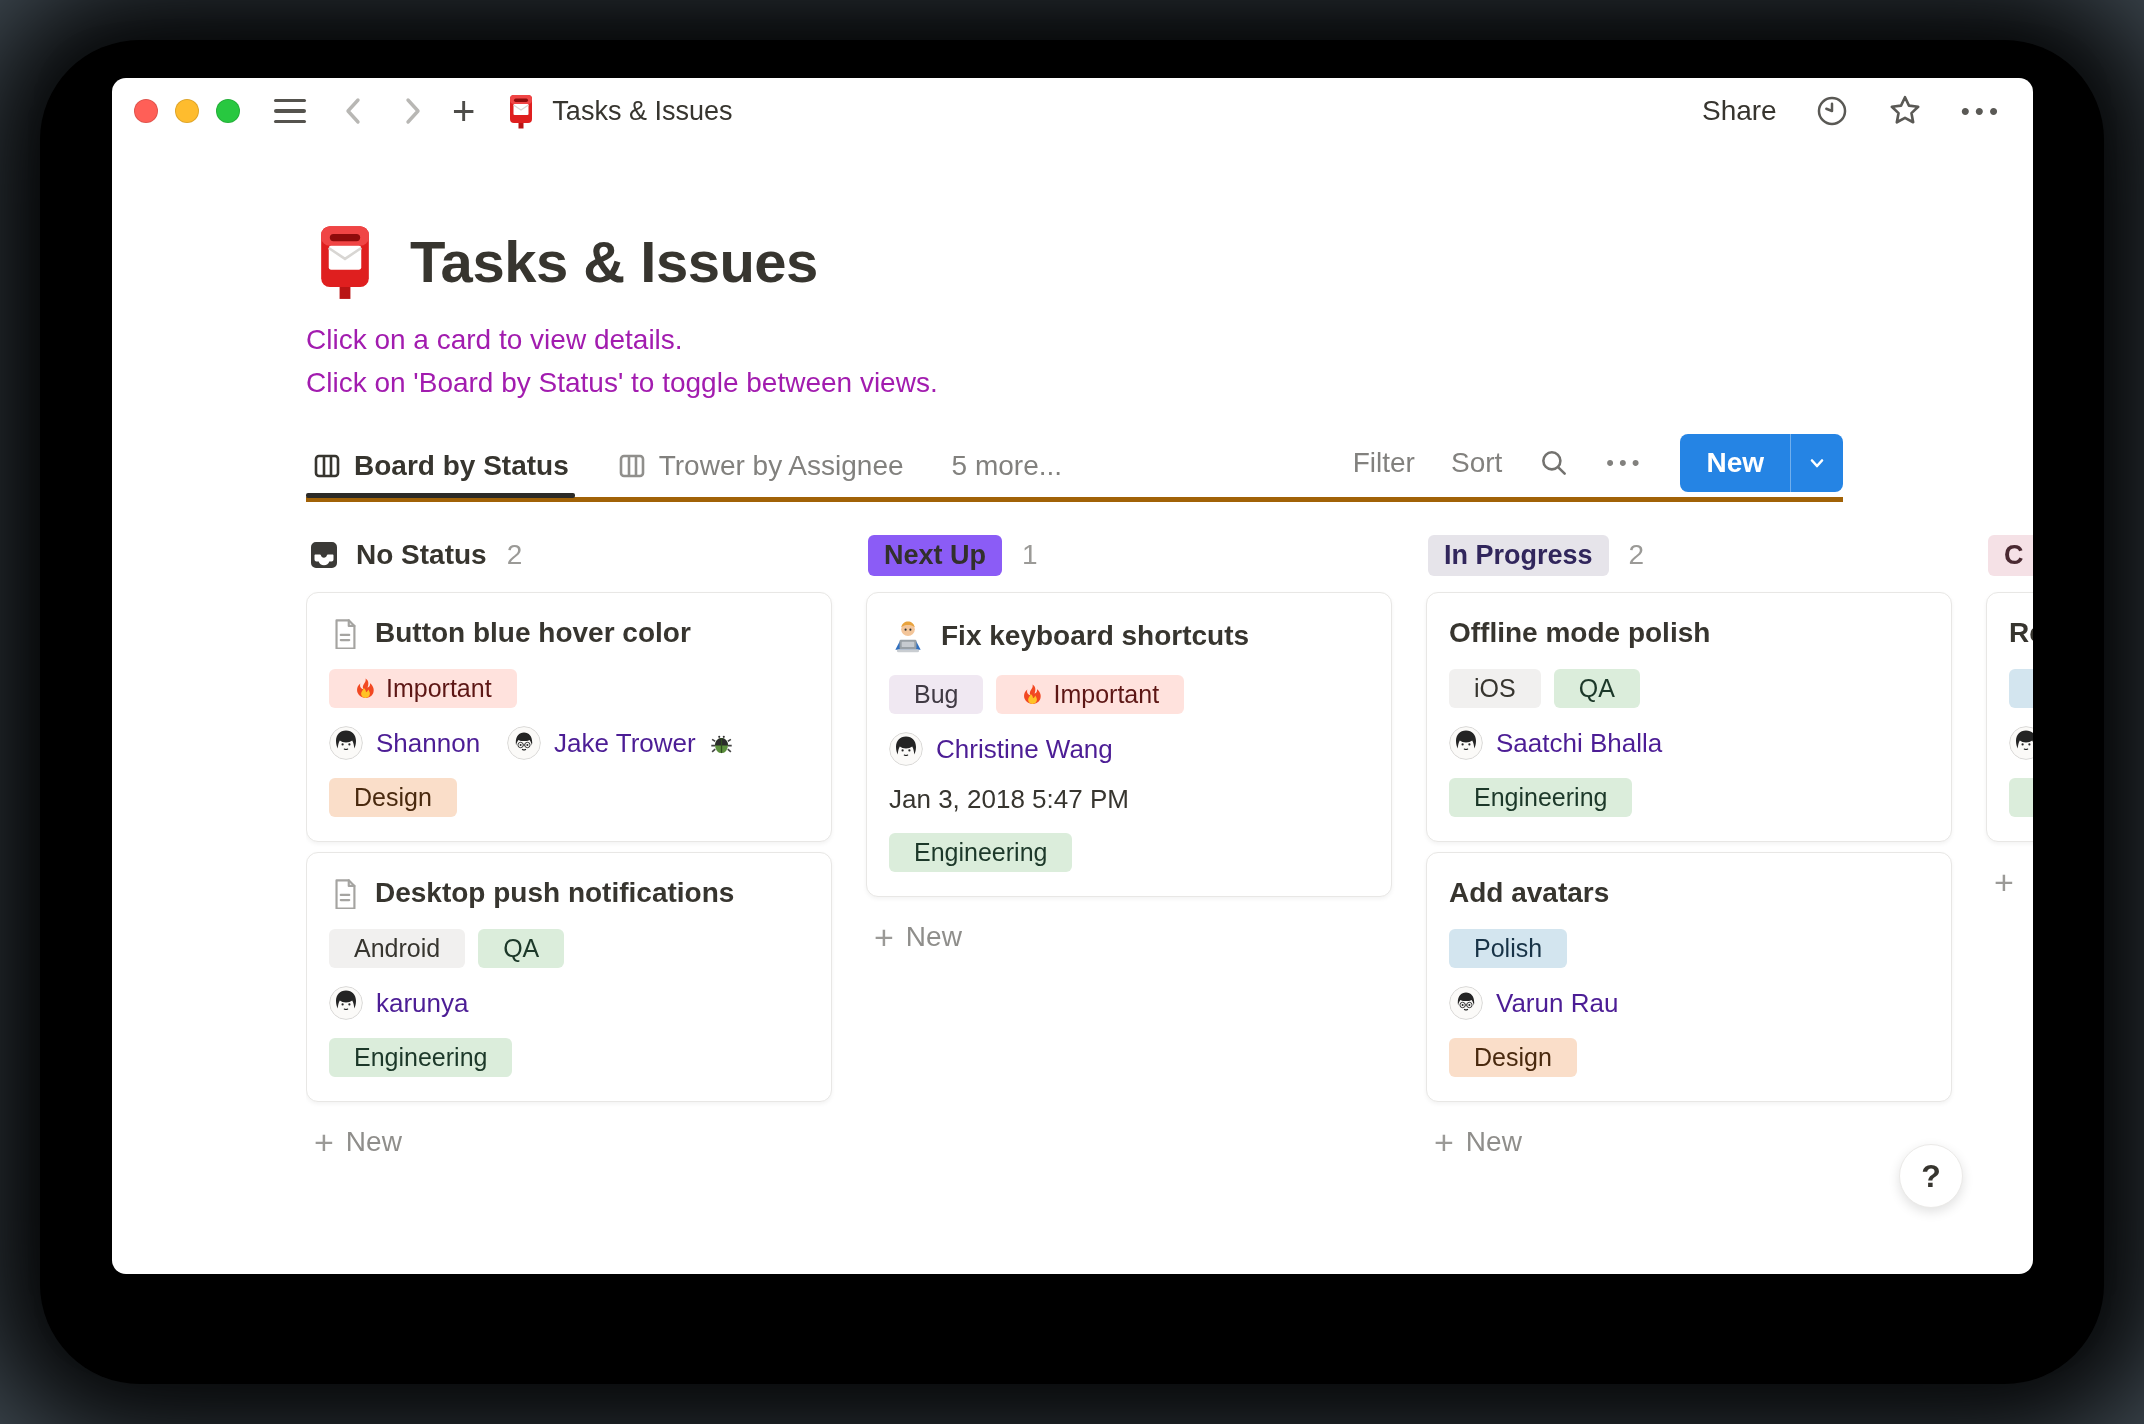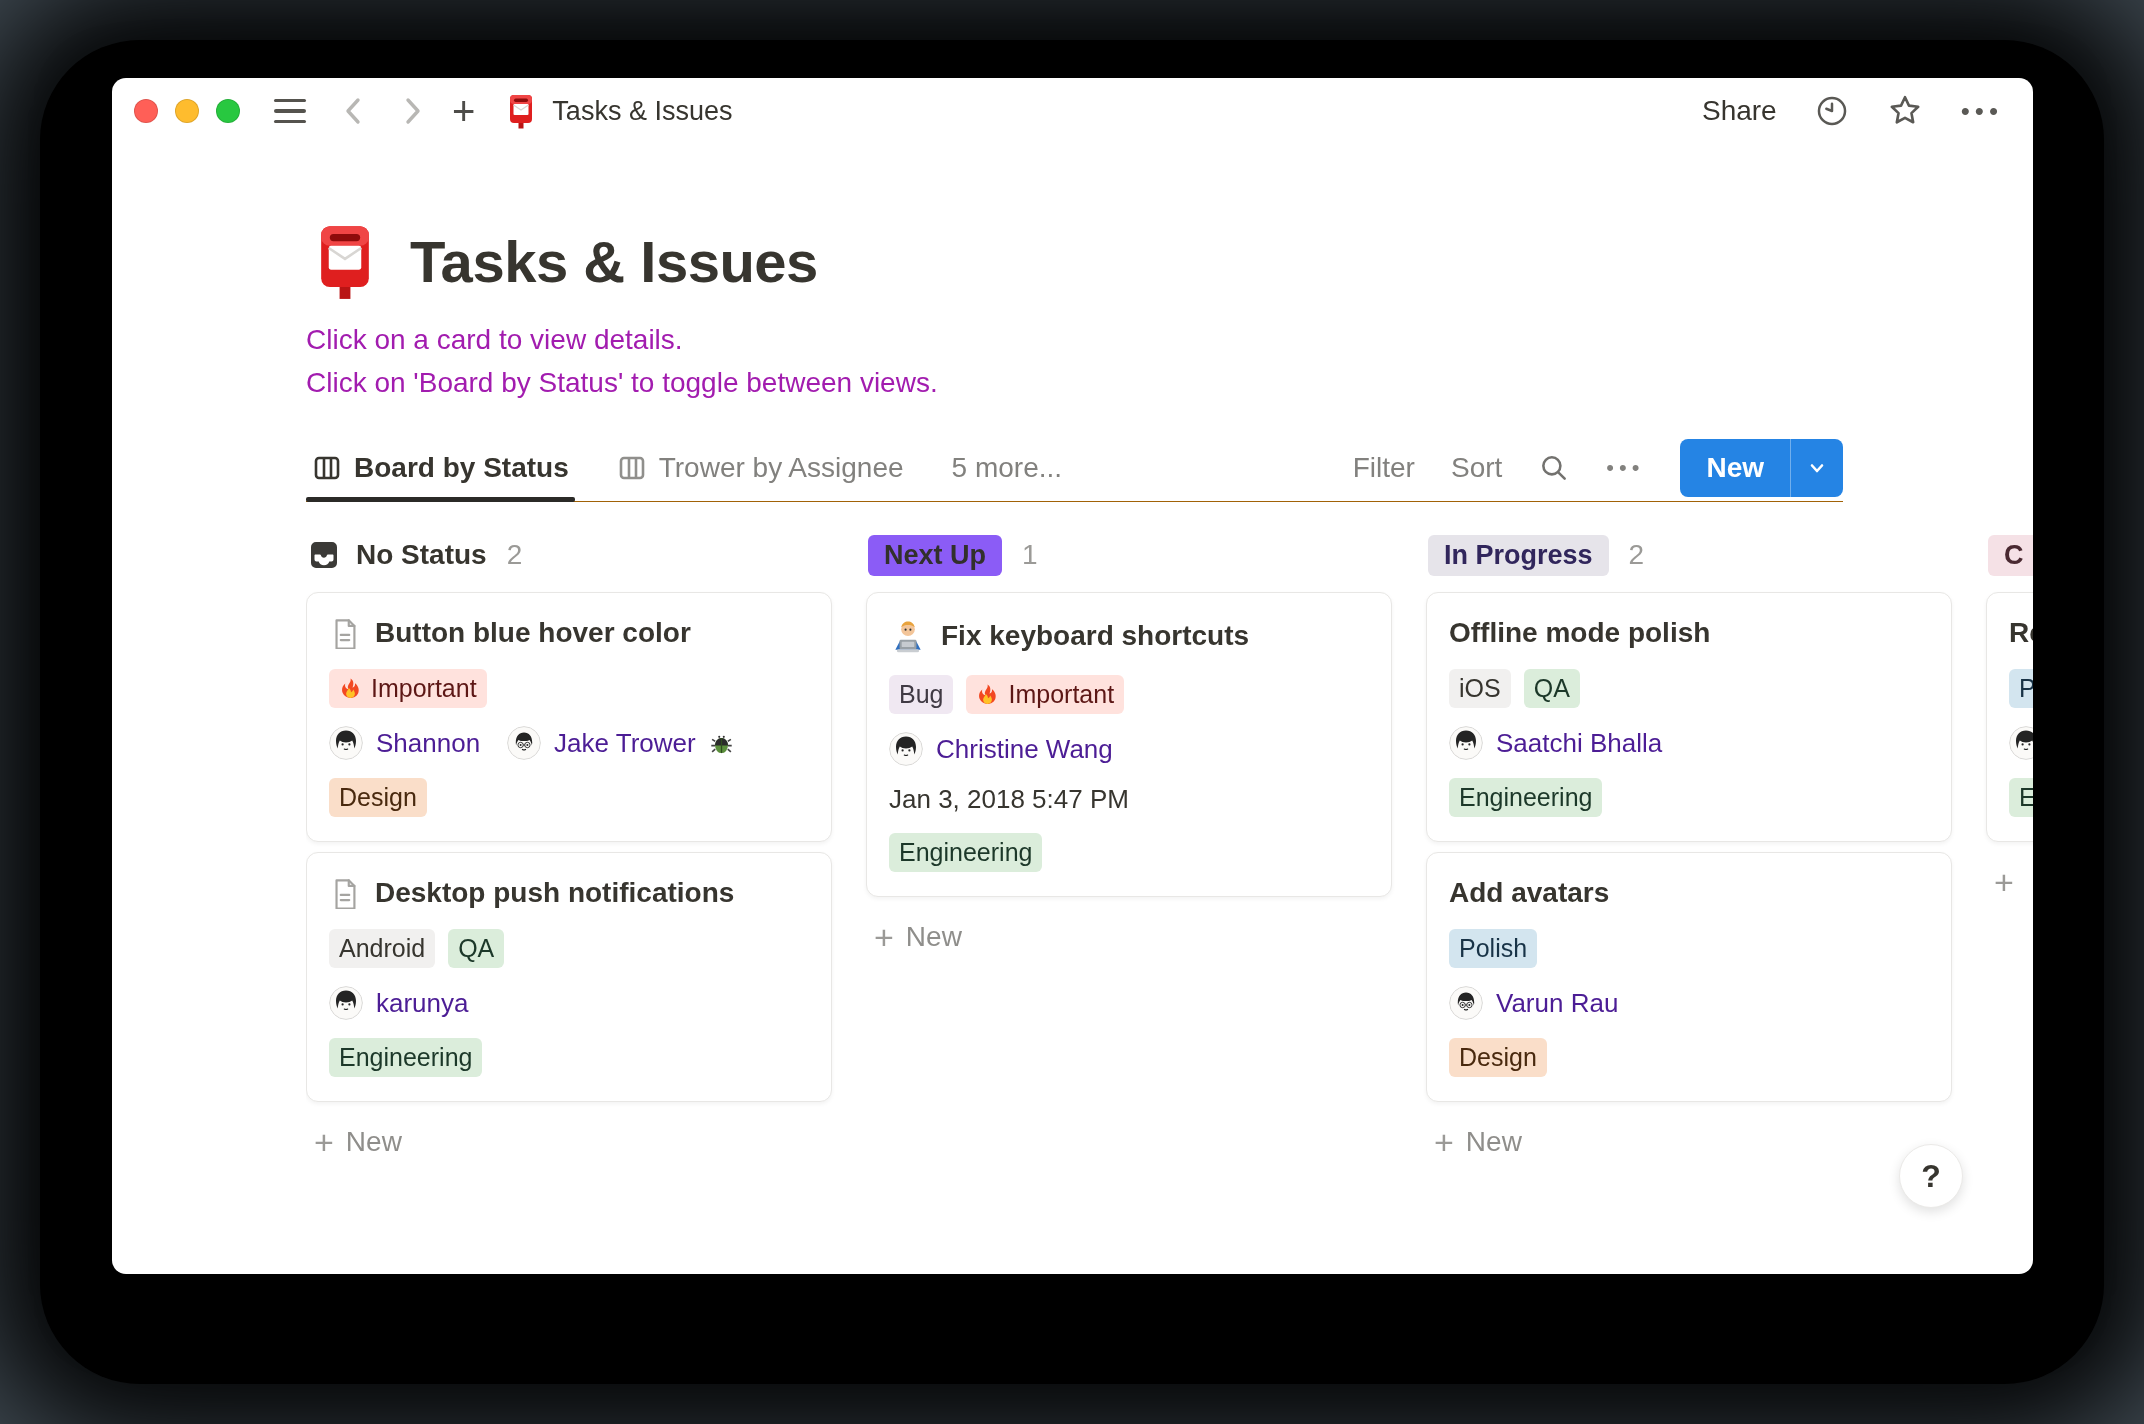--- a/index.html
+++ b/index.html
@@ -28,22 +28,22 @@
   .tb-right { margin-left:auto; display:flex; align-items:center; gap:38px; }
   .share { font-size:28px; font-weight:500; color:#37352F; }
   .dots { color:#5A5955; font-size:26px; letter-spacing:5px; line-height:1; }
 
   
   .content { padding-left:194px; }
   .page-header { margin-top:78px; display:flex; align-items:center; gap:26px; }
   .page-title { font-size:58px; font-weight:700; letter-spacing:-0.5px; color:#37352F; }
   .desc { margin-top:18px; font-size:28px; line-height:43px; color:#a21caf; }
 
-  .views-row { margin-top:30px; width:1537px; height:68px; display:flex; align-items:center;
-               border-bottom:1px solid #a16207; }
+  .views-row { margin-top:30px; width:1537px; height:68px; display:flex; align-items:flex-start;
+               border-bottom:5px solid #a16207; }
   .tabs { display:flex; height:100%; align-items:center; }
   .tab { position:relative; height:100%; display:flex; align-items:center; gap:12px;
          padding:0 6px; margin-right:36px; font-size:28px; color:#82817E; font-weight:500; }
   .tab.active { color:#37352F; font-weight:700; }
   .tab.active::after { content:''; position:absolute; left:0; right:0; bottom:-1px; height:5px;
                        background:#2B2A27; border-radius:2px; }
   .view-toolbar { margin-left:auto; display:flex; align-items:center; gap:36px; }
   .tool-label { font-size:28px; color:#82817E; }
   .new-btn { display:flex; align-items:stretch; background:#2584E4; border-radius:8px; height:58px; overflow:hidden; }
   .new-btn-main { display:flex; align-items:center; padding:0 26px; color:#fff; font-size:28px; font-weight:700; }
@@ -55,21 +55,21 @@
   .col-header { height:46px; display:flex; align-items:center; gap:16px; margin-bottom:14px; padding-left:2px; }
   .col-name { font-size:28px; font-weight:700; color:#37352F; }
   .col-pill { font-size:27px; font-weight:600; padding:5px 16px; border-radius:6px; }
   .col-count { font-size:28px; color:#9B9A97; margin-left:4px; }
   .cards { display:flex; flex-direction:column; gap:10px; }
   .card { background:#fff; border:1px solid #E8E7E5; border-radius:12px; padding:24px 22px;
           box-shadow:0 2px 4px rgba(15,15,15,0.05); }
   .card-title-row { display:flex; align-items:center; gap:14px; margin-bottom:20px; }
   .card-title { font-size:28px; font-weight:600; color:#37352F; }
   .card-row { margin-top:18px; display:flex; align-items:center; gap:13px; flex-wrap:wrap; }
-  .tag { display:inline-flex; align-items:center; gap:9px; font-size:25px; padding:5px 10px; border-radius:6px; }
+  .tag { display:inline-flex; align-items:center; gap:9px; font-size:25px; padding:5px 25px; border-radius:6px; }
   .person { display:inline-flex; align-items:center; gap:13px; margin-right:14px; }
   .pname { font-size:26px; color:#4c1d95; }
   .card-date { font-size:26px; color:#37352F; }
   .new-card { margin-top:18px; display:flex; align-items:center; gap:12px; color:#8F8E8B;
               font-size:28px; padding-left:8px; height:44px; }
   .new-card .plus { font-size:34px; font-weight:300; line-height:1; color:#9B9A97; }
 
   .icn { display:inline-flex; align-items:center; justify-content:center; }
   .icn svg { display:block; }
   .avatar svg { border-radius:50%; }

